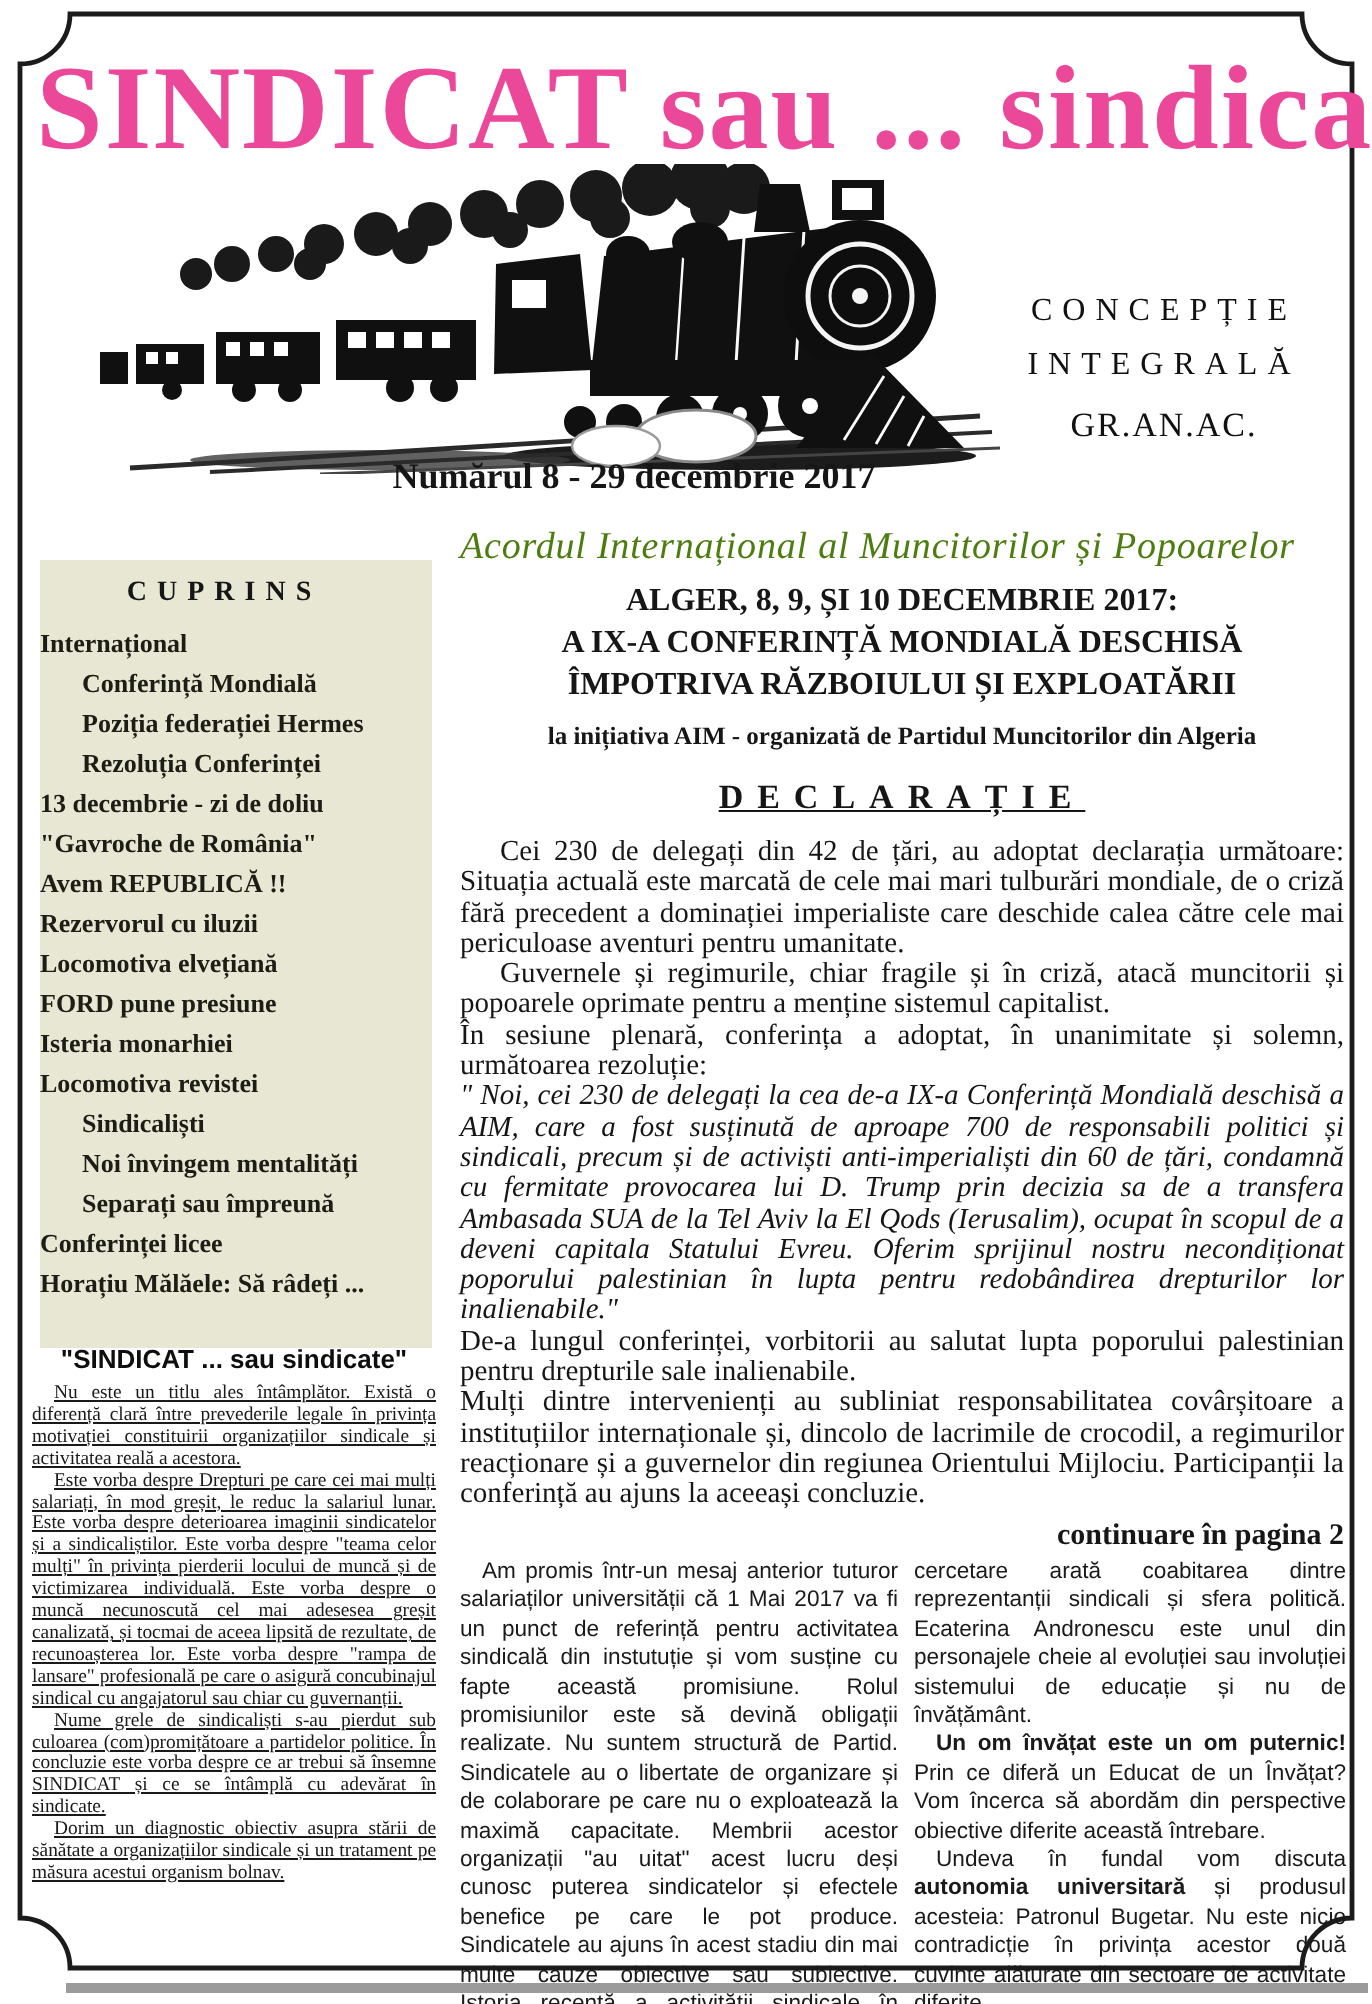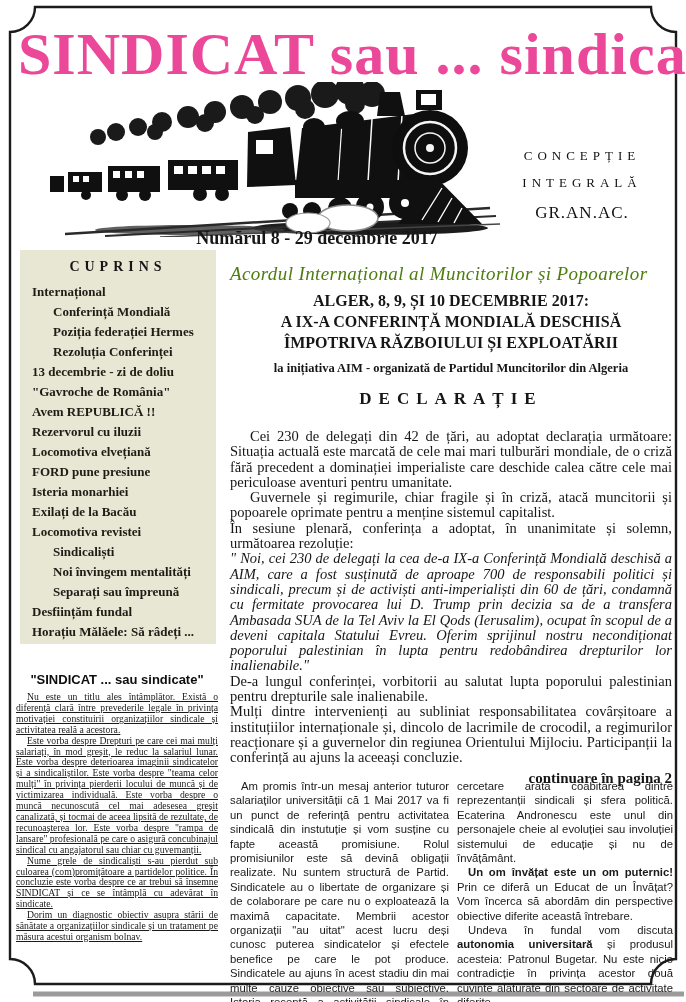--- a/index.html
+++ b/index.html
@@ -4,38 +4,38 @@
 <style>
   html,body{margin:0;padding:0;background:#ffffff;}
   .page{position:relative;width:686px;height:1002px;background:#fff;overflow:hidden;
         font-family:"Liberation Serif",serif;color:#161616;}
   .abs{position:absolute;}
 
   
   .masthead{left:18px;top:20px;width:650px;text-align:center;
             font-weight:bold;font-size:60px;letter-spacing:1px;color:#ec4899;white-space:nowrap;}
   .concept{left:492px;top:142px;width:180px;text-align:center;color:#111;}
-  .concept .cline{font-size:13px;letter-spacing:5px;line-height:27px;}
+  .concept .cline{font-size:16px;letter-spacing:5px;line-height:27px;}
   .concept .cbrand{font-size:17px;font-weight:normal;letter-spacing:1px;margin-top:7px;}
   .issue{left:0;top:228px;width:634px;text-align:center;font-weight:bold;font-size:18px;}
 
   
-  .cuprins{left:20px;top:250px;width:196px;height:394px;background:#e8e7d4;
-           padding:9px 0 0 12px;box-sizing:border-box;}
+  .cuprins{left:20px;top:280px;width:196px;height:394px;background:#e8e7d4;
+           padding:9px 0 0 0;box-sizing:border-box;}
   .cuprins h3{margin:0 12px 7px 0;text-align:center;font-size:14px;letter-spacing:5px;font-weight:bold;}
   .toc-item{font-weight:bold;font-size:13px;line-height:20px;color:#1d1c15;white-space:nowrap;}
   .toc-item.lvl1{padding-left:21px;}
 
   
   .article{left:230px;top:263px;width:442px;}
   .art-title{font-size:19px;letter-spacing:.4px;text-align:left;white-space:nowrap;color:#4d7c0f;font-style:italic;}
   .art-head{margin:5px auto 0;width:420px;font-weight:bold;font-size:16px;line-height:21px;text-align:center;}
   .art-sub{margin-top:8px;font-weight:bold;font-size:12.5px;text-align:center;}
-  .art-decl{margin-top:13px;font-weight:bold;font-size:17px;letter-spacing:7px;text-align:center;}
-  .art-body{margin-top:20px;font-size:14.5px;line-height:15.3px;text-align:justify;}
+  .art-decl{margin-top:13px;font-weight:bold;font-size:17px;letter-spacing:7px;text-align:center;text-decoration:underline;}
+  .art-body{margin-top:10px;font-size:14.5px;line-height:15.3px;text-align:justify;}
   .art-body p{margin:0;}
   .art-body p.ind{text-indent:20px;}
   .art-body p.quote{font-style:italic;}
   .art-cont{margin-top:4px;font-weight:bold;font-size:15px;text-align:right;}
 
   
   .sans{font-family:"Liberation Sans",sans-serif;}
   .leftcol{left:16px;top:672px;width:202px;}
   .leftcol h4{margin:0 0 5px 0;text-align:center;font-size:13px;font-weight:bold;
               font-family:"Liberation Sans",sans-serif;color:#0e0e0e;}
@@ -163,26 +163,25 @@
     <div class="toc-item lvl1">Conferință Mondială</div>
     <div class="toc-item lvl1">Poziția federației Hermes</div>
     <div class="toc-item lvl1">Rezoluția Conferinței</div>
     <div class="toc-item lvl0">13 decembrie - zi de doliu</div>
     <div class="toc-item lvl0">"Gavroche de România"</div>
     <div class="toc-item lvl0">Avem REPUBLICĂ !!</div>
     <div class="toc-item lvl0">Rezervorul cu iluzii</div>
     <div class="toc-item lvl0">Locomotiva elvețiană</div>
     <div class="toc-item lvl0">FORD pune presiune</div>
     <div class="toc-item lvl0">Isteria monarhiei</div>
-    <div class="toc-item lvl0">Exilați de la Bacău</div>
     <div class="toc-item lvl0">Locomotiva revistei</div>
     <div class="toc-item lvl1">Sindicaliști</div>
     <div class="toc-item lvl1">Noi învingem mentalități</div>
     <div class="toc-item lvl1">Separați sau împreună</div>
-    <div class="toc-item lvl0">Desființăm fundal</div>
+    <div class="toc-item lvl0">Conferinței licee</div>
     <div class="toc-item lvl0">Horațiu Mălăele: Să râdeți ...</div>
   </div>
 
   <div class="abs article">
     <div class="art-title">Acordul Internațional al Muncitorilor și Popoarelor</div>
     <div class="art-head">
       <div>ALGER, 8, 9, ȘI 10 DECEMBRIE 2017:</div>
       <div>A IX-A CONFERINȚĂ MONDIALĂ DESCHISĂ ÎMPOTRIVA RĂZBOIULUI ȘI EXPLOATĂRII</div>
     </div>
     <div class="art-sub">la inițiativa AIM - organizată de Partidul Muncitorilor din Algeria</div>

